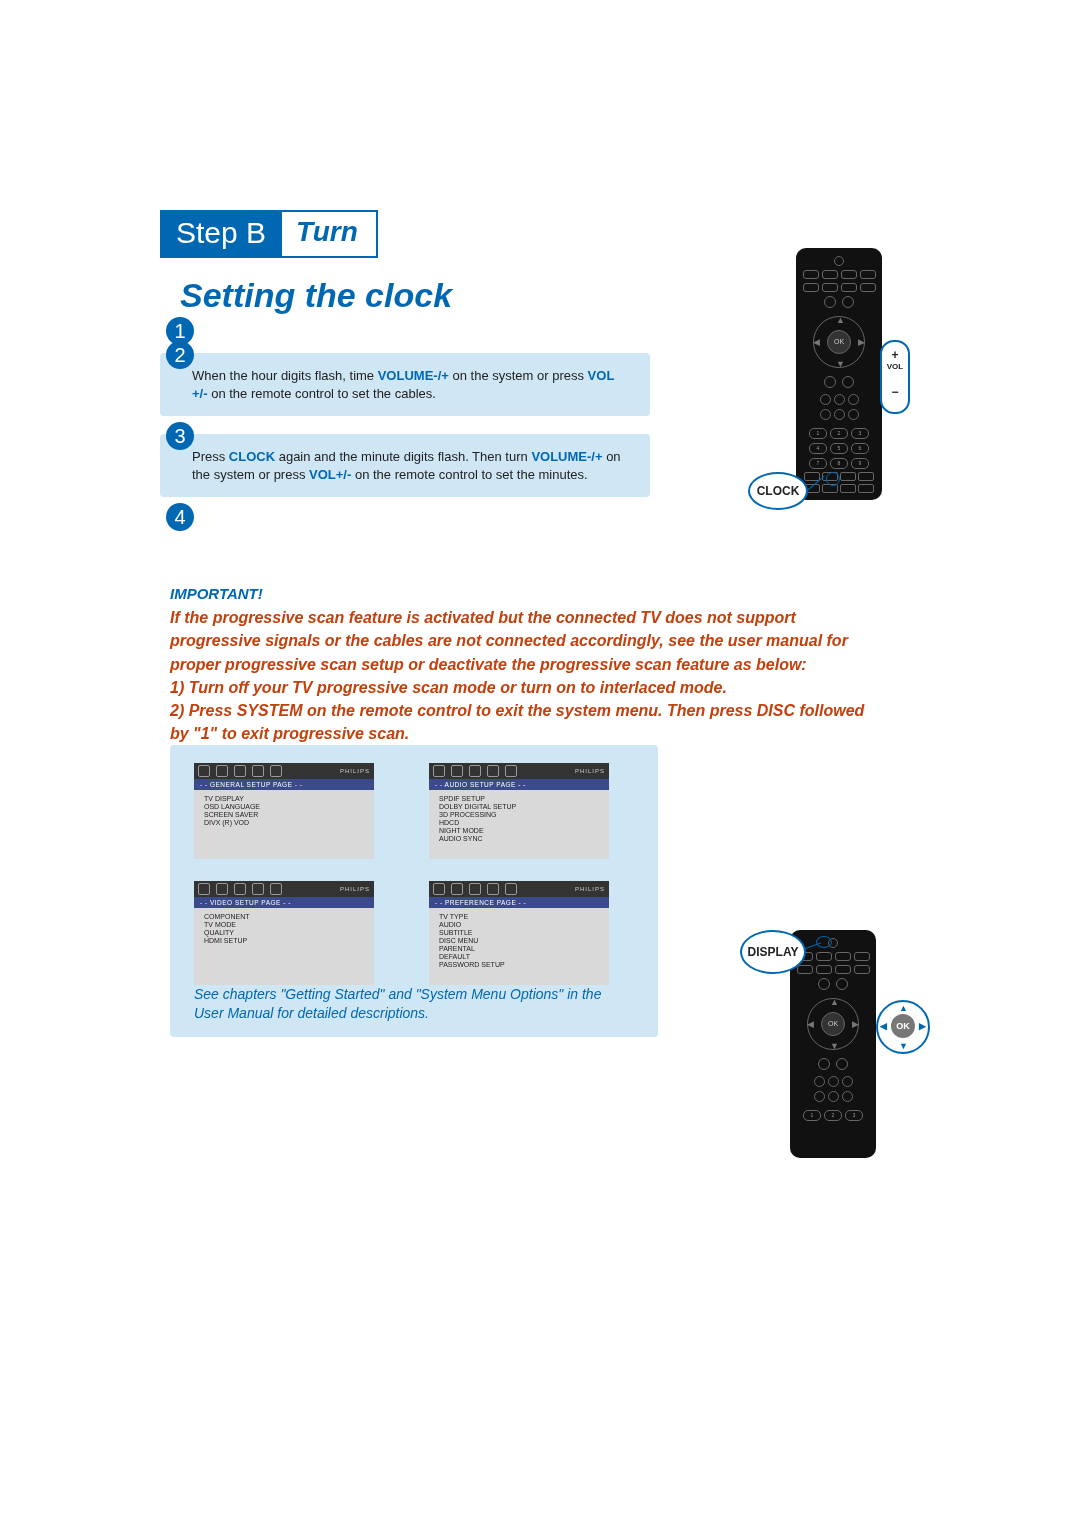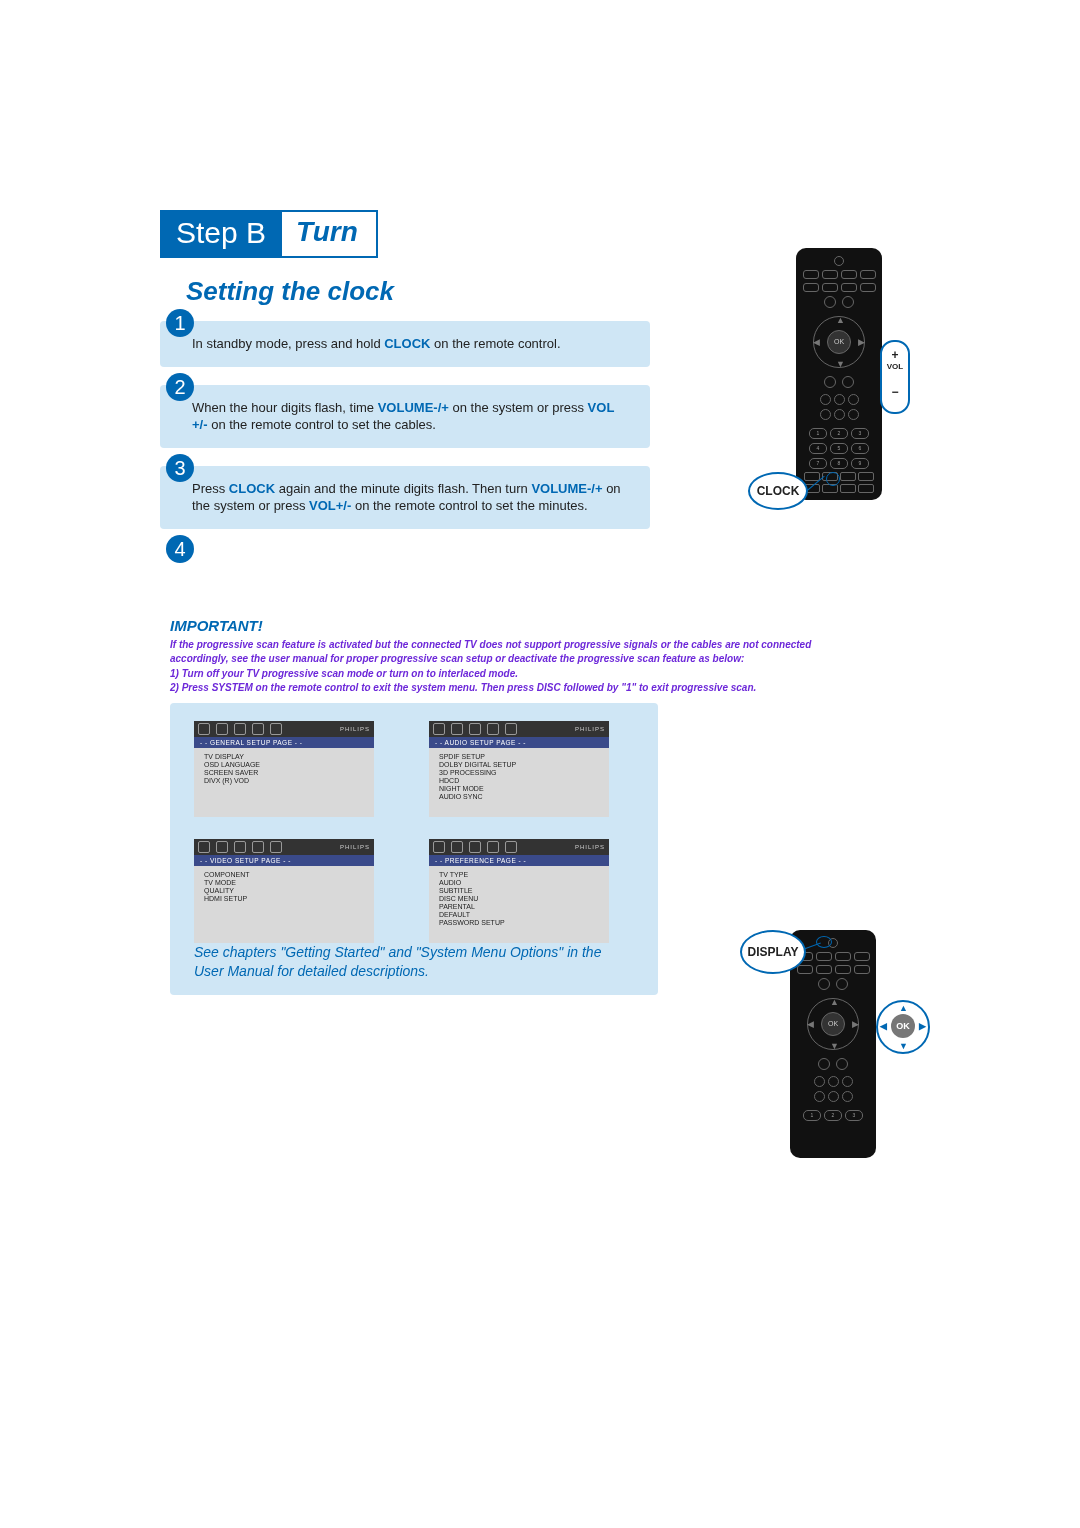--- a/index.html
+++ b/index.html
@@ -35,23 +35,23 @@
     font-size: 28px;
     font-style: italic;
     font-weight: 600;
     padding: 4px 18px 6px 14px;
     border: 2px solid #0068b3;
     border-left: none;
   }
   .section-title {
     color: #0068b3;
     font-style: italic;
-    font-size: 26px;
+    font-size: 34px;
     font-weight: 600;
-    margin: 12px 0 6px 26px;
+    margin: 12px 0 6px 20px;
   }
   .steps {
     width: 450px;
   }
   .circle {
     width: 28px;
     height: 28px;
     border-radius: 50%;
     background: #0068b3;
     color: #fff;
@@ -114,26 +114,26 @@
 
   .important {
     color: #0068b3;
     font-style: italic;
     font-weight: 700;
     font-size: 15px;
     margin: 14px 0 4px 10px;
     width: 600px;
   }
   .important-body {
-    color: #6d28d9;
+    color: #c2410c;
     font-style: italic;
     font-weight: 700;
-    font-size: 10px;
+    font-size: 16px;
     line-height: 1.45;
-    margin: 0 0 7px 10px;
+    margin: 0 0 0 10px;
     width: 700px;
   }
   .menu-area {
     background: #cfe6f5;
     border-radius: 4px;
     width: 440px;
     padding: 18px 24px 14px 24px;
     margin-left: 10px;
   }
   .menu-grid { display: grid; grid-template-columns: 1fr 1fr; gap: 22px 30px; }
@@ -160,23 +160,20 @@
 
   <div class="step-header">
     <div class="step-b">Step B</div>
     <div class="setup">Turn</div>
   </div>
 
   <div class="section-title">Setting the clock</div>
 
   <div class="steps">
     <div class="circle">1</div>
-    <div class="step-box">
-      <span>In standby mode, press and hold </span><b>CLOCK</b><span> on the remote control.</span>
-    </div>
 
     <div class="circle">2</div>
     <div class="step-box">
       <span>When the hour digits flash, time </span><b>VOLUME-/+</b><span> on the system or press </span><b>VOL +/-</b><span> on the remote control to set the cables.</span>
     </div>
 
     <div class="circle">3</div>
     <div class="step-box">
       <span>Press </span><b>CLOCK</b><span> again and the minute digits flash. Then turn </span><b>VOLUME-/+</b><span> on the system or press </span><b>VOL+/-</b><span> on the remote control to set the minutes.</span>
     </div>

